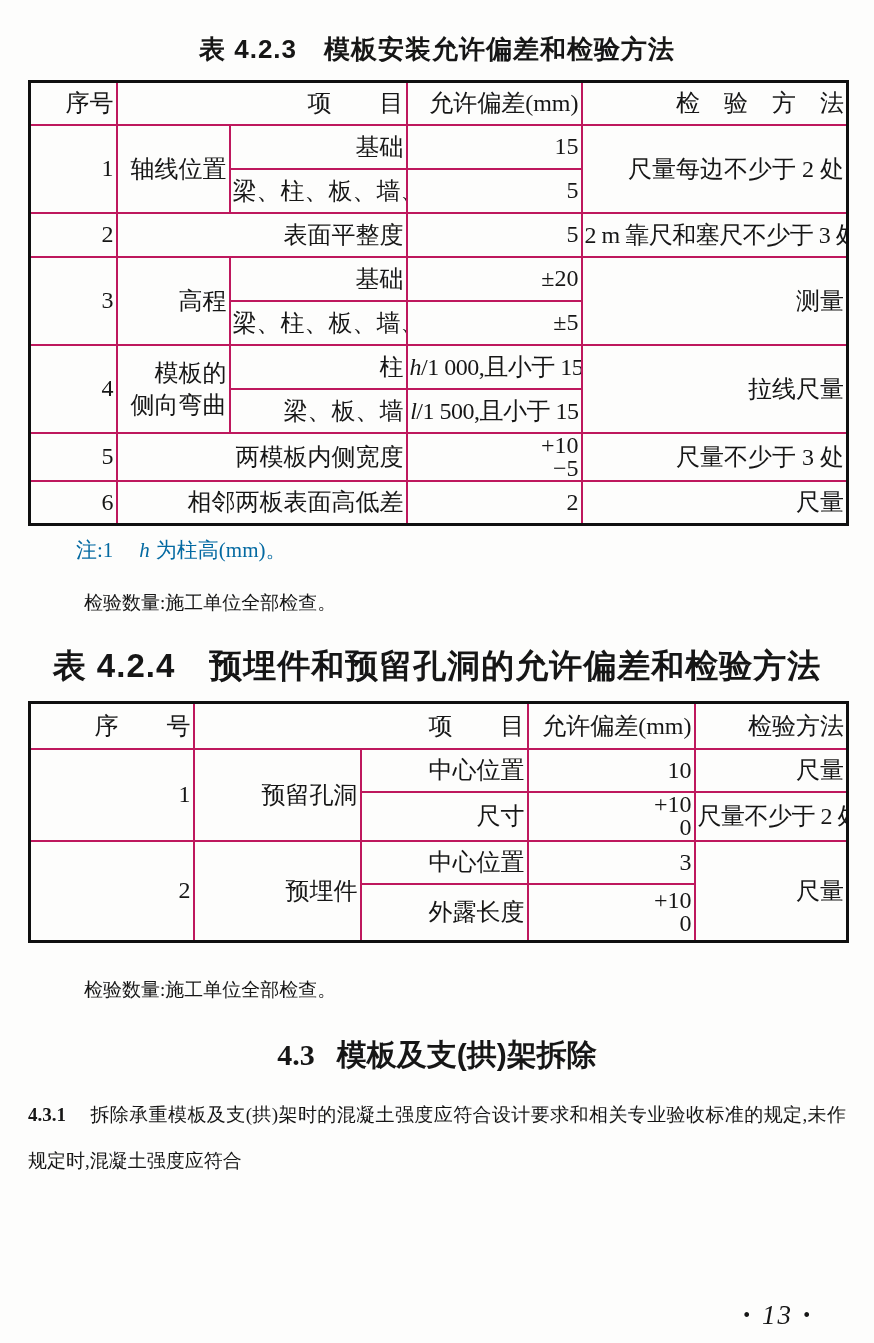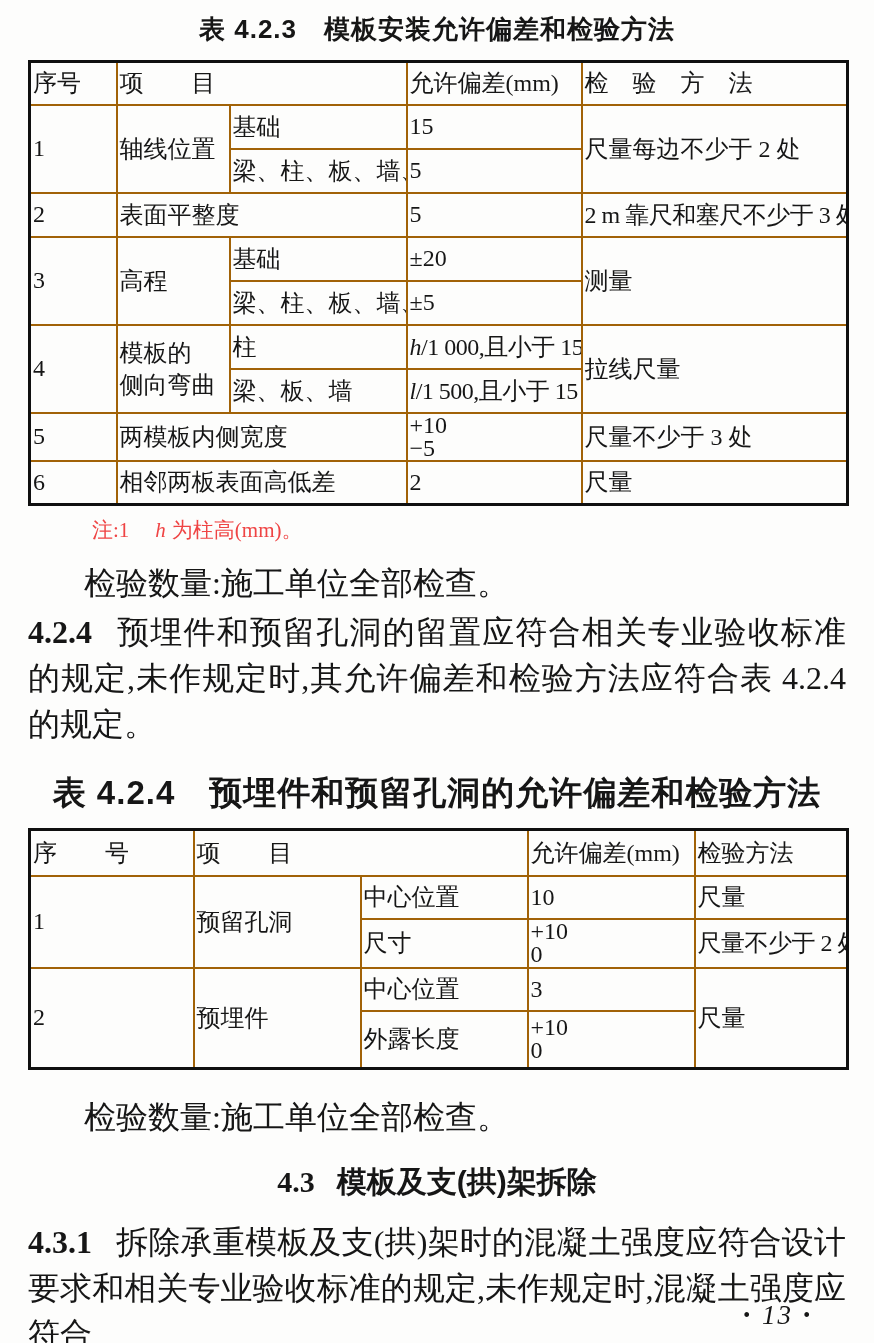--- a/index.html
+++ b/index.html
@@ -4,59 +4,59 @@
 <style>
   html,body{margin:0;padding:0;background:#e8e8e8;}
   body{width:874px;height:1343px;}
   .page{
     position:relative;
     width:874px;height:1343px;
     background:#fdfdfc;
     color:#161616;
     font-family:"Liberation Serif","DejaVu Serif",serif;
     box-sizing:border-box;
-    padding:12px 28px 0 28px;
+    padding:32px 28px 0 28px;
     overflow:hidden;
   }
   .tbl-title{
     text-align:center;
     font-weight:bold;
     font-size:26px;
     font-family:"Liberation Sans","DejaVu Sans",sans-serif;
     margin:0 0 13px 0;
     letter-spacing:1px;
   }
   table.tbl{
     width:818px;
     border-collapse:collapse;
     table-layout:fixed;
     border:3px solid #101010;
   }
   table.tbl td{
-    border:2px solid #a16207;
-    text-align:left;
+    border:2px solid #be185d;
+    text-align:right;
     vertical-align:middle;
     font-size:24px;
     padding:0 2px;
     overflow:hidden;
     white-space:nowrap;
   }
   td.method{text-align:left;padding-left:10px;}
   td.tight{font-size:22px;letter-spacing:-0.5px;margin-top:29px;}
   .hd{height:43px;}
   .rh{height:44px;}
   .rh5{height:48px;}
   .stack{line-height:23px;font-size:22px;}
   .stack div{line-height:23px;}
   i.var{font-style:italic;font-family:"Liberation Serif","DejaVu Serif",serif;}
-  .notes{margin:10px 0 0 64px;font-size:21px;color:#ef4444;}
+  .notes{margin:10px 0 0 48px;font-size:21px;color:#0369a1;}
   .note-line{line-height:28px;}
   .note-line + .note-line{margin-top:14px;margin-left:60px;}
   .note-var{margin-left:26px;margin-right:6px;}
-  .body-par{font-size:32px;line-height:46px;margin:0;text-align:justify;}
+  .body-par{font-size:19px;line-height:46px;margin:0;text-align:justify;}
   .check-par{margin-top:22px;text-indent:56px;line-height:34px;}
   .sec-par{margin-top:9px;}
   .sec-num{font-weight:bold;margin-right:24px;font-family:"Liberation Serif","DejaVu Serif",serif;}
   .tbl2-title{margin-top:24px;margin-bottom:12px;font-size:33px;}
   .check-par2{margin-top:30px;}
   .h43{
     margin-top:28px;text-align:center;font-weight:bold;font-size:30px;
     font-family:"Liberation Sans","DejaVu Sans",sans-serif;
   }
   .h43 .num{margin-right:22px;font-family:"Liberation Serif","DejaVu Serif",serif;}
@@ -151,23 +151,20 @@
     </table>
 
   <div class="notes">
     <div class="note-line">
       <span>注:1</span><i class="var note-var">h</i><span>为柱高(mm)。</span>
     </div>
   </div>
 
   <p class="body-par check-par">检验数量:施工单位全部检查。</p>
 
-  <p class="body-par sec-par">
-    <span class="sec-num">4.2.4</span><span>预埋件和预留孔洞的留置应符合相关专业验收标准的规定,未作规定时,其允许偏差和检验方法应符合表 4.2.4 的规定。</span>
-  </p>
 
   <div class="tbl-title tbl2-title">表 4.2.4　预埋件和预留孔洞的允许偏差和检验方法</div>
 
   <table class="tbl">
     <colgroup>
       <col style="width:164px">
         <col style="width:167px">
         <col style="width:167px">
       <col style="width:167px">
         <col style="width:153px">

